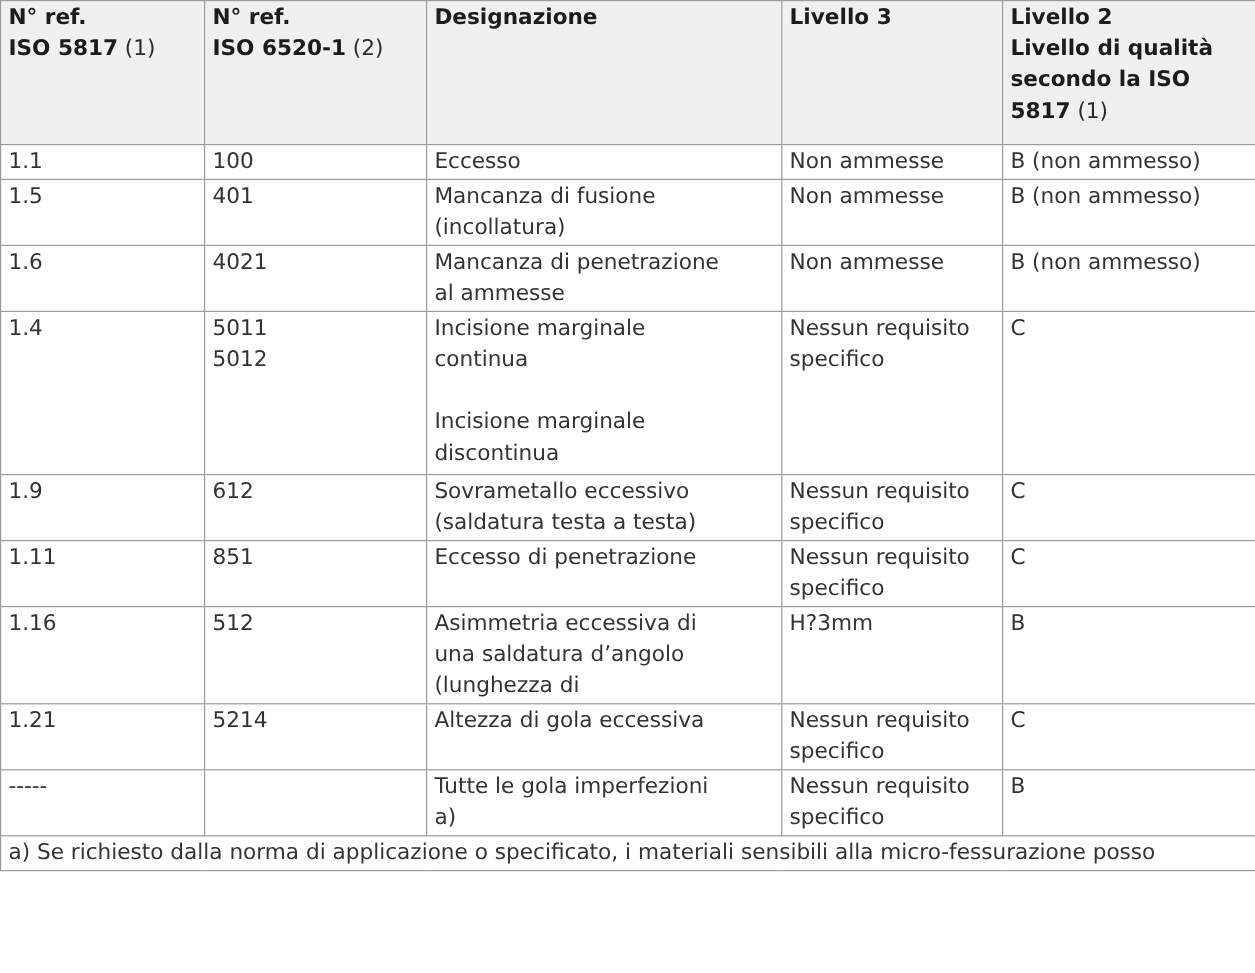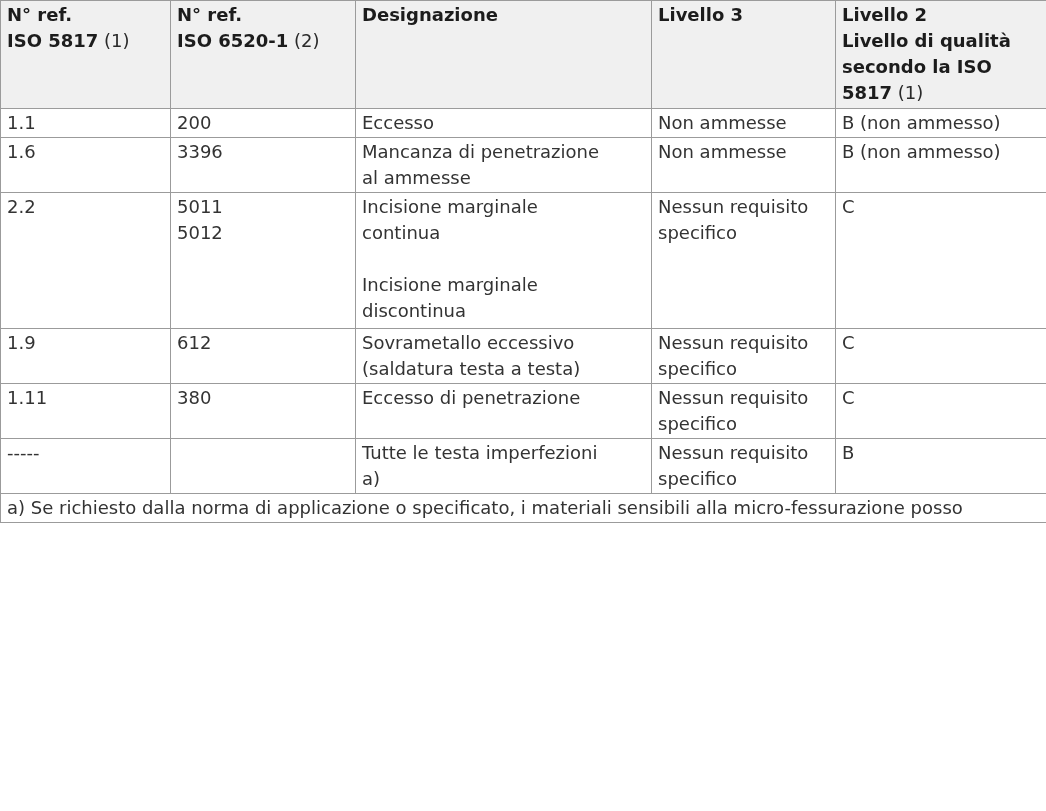--- a/index.html
+++ b/index.html
@@ -48,53 +48,61 @@
 <table class="qtable">
   <colgroup>
     <col style="width:170px">
     <col style="width:185px">
     <col style="width:296px">
     <col style="width:184px">
     <col style="width:211px">
   </colgroup>
 
   <tbody>
-      <tr style="height:108px">
+      <tr style="height:120px">
     <th><span>N° ref.
 ISO 5817</span><span class="suffix"> (1)</span></th>
     <th><span>N° ref.
 ISO 6520-1</span><span class="suffix"> (2)</span></th>
     <th>Designazione</th>
     <th>Livello 3</th>
     <th><span>Livello 2
 Livello di qualità
 secondo la ISO
 5817</span><span class="suffix"> (1)</span></th>
   </tr>
 
   <tr style="height:19px">
     <td>1.1</td>
-    <td>200</td>
+    <td>100</td>
     <td>Eccesso</td>
     <td>Non ammesse</td>
     <td>B (non ammesso)</td>
   </tr>
 
+  <tr style="height:52px">
+    <td>1.5</td>
+    <td>401</td>
+    <td>Mancanza di fusione
+(incollatura)</td>
+    <td>Non ammesse</td>
+    <td>B (non ammesso)</td>
+  </tr>
 
   <tr style="height:52px">
     <td>1.6</td>
-    <td>3396</td>
+    <td>4021</td>
     <td>Mancanza di penetrazione
 al ammesse</td>
     <td>Non ammesse</td>
     <td>B (non ammesso)</td>
   </tr>
 
   <tr style="height:136px">
-    <td>2.2</td>
+    <td>1.4</td>
     <td>5011
 5012</td>
     <td>Incisione marginale
 continua
 
 Incisione marginale
 discontinua</td>
     <td>Nessun requisito
 specifico</td>
     <td>C</td>
@@ -106,34 +114,51 @@
     <td>Sovrametallo eccessivo
 (saldatura testa a testa)</td>
     <td>Nessun requisito
 specifico</td>
     <td>C</td>
   </tr>
 
 
   <tr style="height:54px">
     <td>1.11</td>
-    <td>380</td>
+    <td>851</td>
     <td>Eccesso di penetrazione</td>
     <td>Nessun requisito
 specifico</td>
     <td>C</td>
   </tr>
 
 
+  <tr style="height:81px">
+    <td>1.16</td>
+    <td>512</td>
+    <td>Asimmetria eccessiva di
+una saldatura d’angolo
+(lunghezza di</td>
+    <td>H?3mm</td>
+    <td>B</td>
+  </tr>
 
+  <tr style="height:54px">
+    <td>1.21</td>
+    <td>5214</td>
+    <td>Altezza di gola eccessiva</td>
+    <td>Nessun requisito
+specifico</td>
+    <td>C</td>
+  </tr>
 
   <tr style="height:54px">
     <td>-----</td>
     <td></td>
-    <td>Tutte le testa imperfezioni
+    <td>Tutte le gola imperfezioni
 a)</td>
     <td>Nessun requisito
 specifico</td>
     <td>B</td>
   </tr>
 
   <tr style="height:29px">
     <td class="footnote-cell" colspan="5">a) Se richiesto dalla norma di applicazione o specificato, i materiali sensibili alla micro-fessurazione posso</td>
   </tr>
 </tbody>

